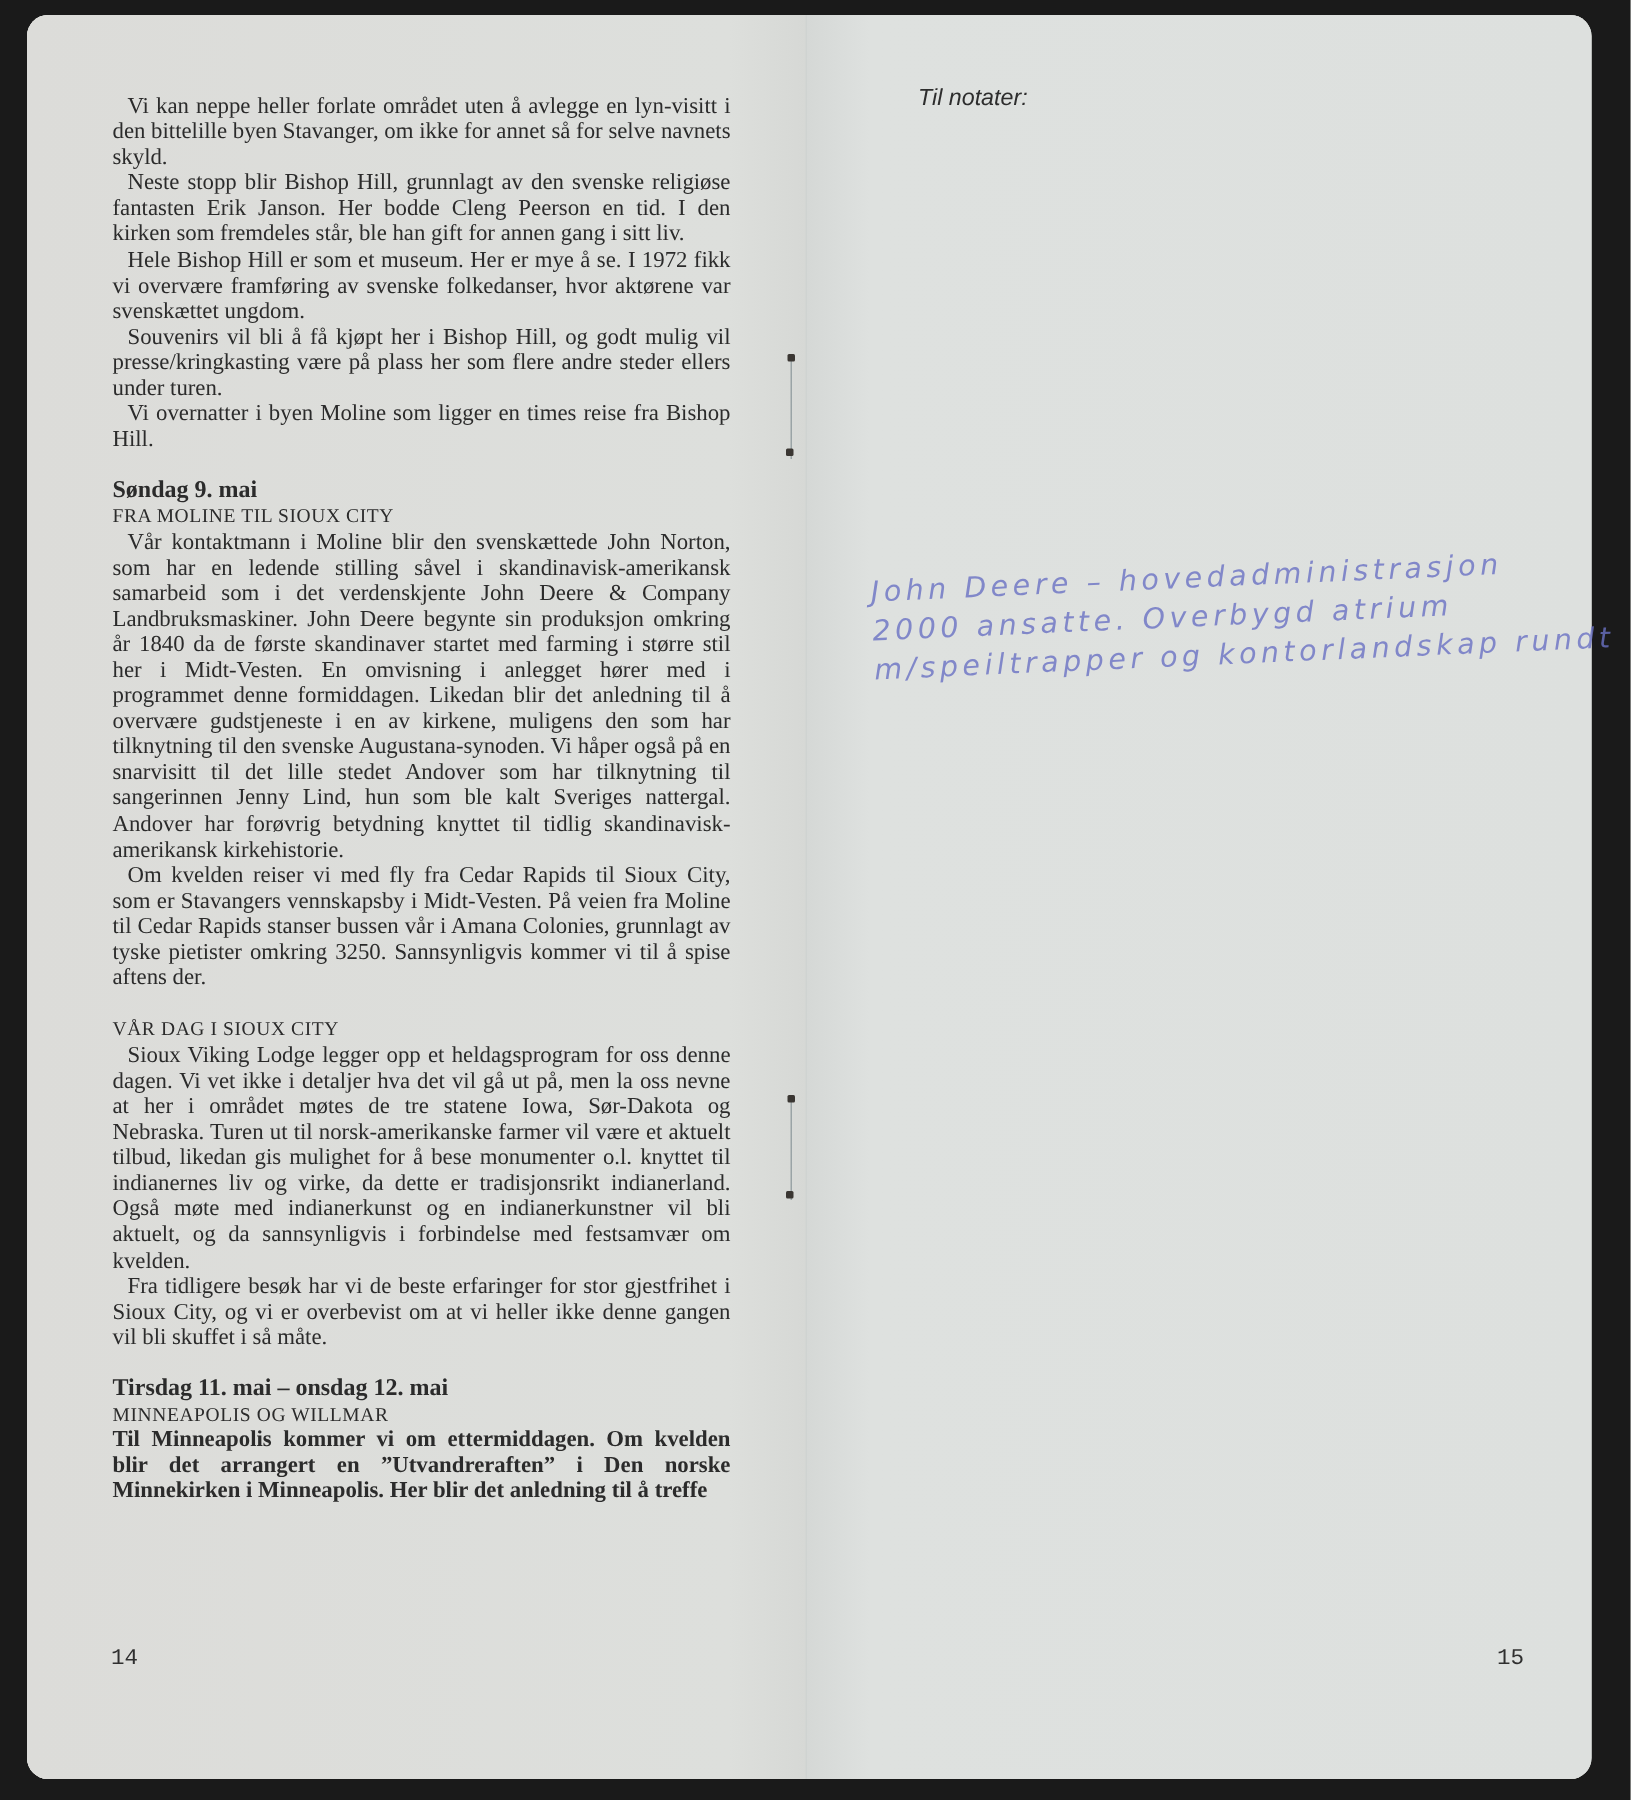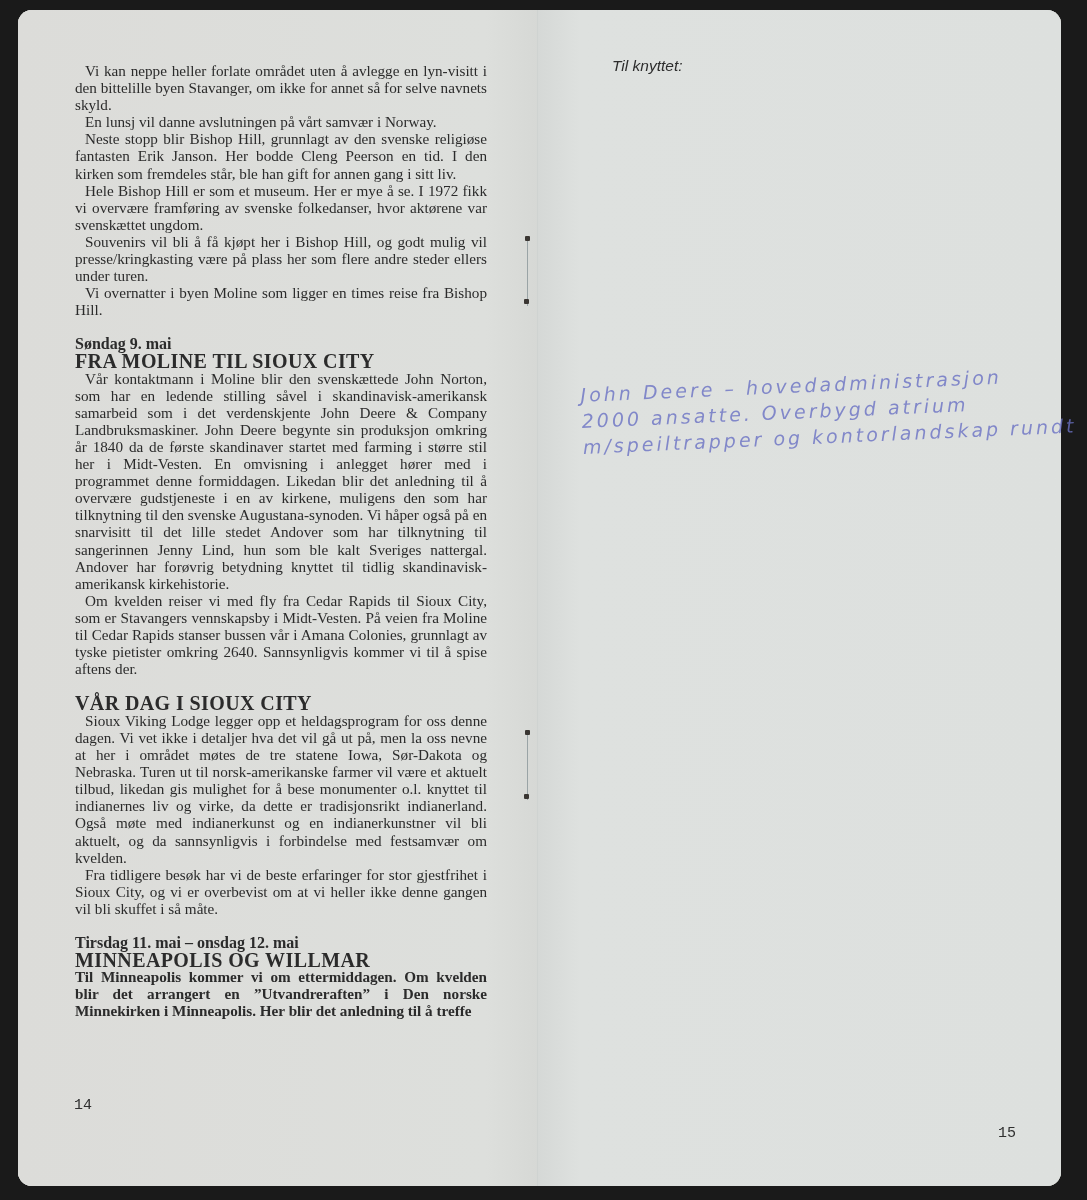--- a/index.html
+++ b/index.html
@@ -32,21 +32,21 @@
     }
     .text-col {
       position:absolute; left:57px; top:52px; width:412px;
       font-family:"Liberation Serif", serif; font-size:15.2px; line-height:17.1px; color:#2b2b2b;
       text-align:justify;
     }
     .text-col p { margin:0; text-indent:10px; }
     .text-col p.noindent { text-indent:0;font-weight:bold; }
     .section { margin-top:18px; }
     .section-date { font-weight:bold; font-size:16px; line-height:16.6px; }
-    .section-title { font-weight:bold; font-size:20px; line-height:16.6px; letter-spacing:0.4px; }
+    .section-title { font-weight:normal; font-size:13px; line-height:16.6px; letter-spacing:0.4px; }
     .page-num {
       position:absolute; font-family:Liberation Mono, monospace; font-size:15px; color:#2f2f2f;
     }
     .notes-label {
       position:absolute; left:74px; top:47px; font-family:"Liberation Sans", sans-serif;
       font-style:italic; font-size:15.5px; color:#2d2d2d;
     }
     .handwriting {
       position:absolute; left:42px; top:372px; width:480px;
       font-family:"DejaVu Sans", sans-serif; font-style:italic; font-size:19px; line-height:26px;
@@ -55,31 +55,30 @@
     }
     .handwriting div { white-space:nowrap; }
   </style>
 </head>
 <body>
 
 <div class="booklet">
   <div class="page-left">
     <div class="text-col">
       <p>Vi kan neppe heller forlate området uten å avlegge en lyn-visitt i den bittelille byen Stavanger, om ikke for annet så for selve navnets skyld.</p>
-      <p>En lunsj vil danne avslutningen på vårt samvær i Norway.</p>
       <p>Neste stopp blir Bishop Hill, grunnlagt av den svenske religiøse fantasten Erik Janson. Her bodde Cleng Peerson en tid. I den kirken som fremdeles står, ble han gift for annen gang i sitt liv.</p>
       <p>Hele Bishop Hill er som et museum. Her er mye å se. I 1972 fikk vi overvære framføring av svenske folkedanser, hvor aktørene var svenskættet ungdom.</p>
       <p>Souvenirs vil bli å få kjøpt her i Bishop Hill, og godt mulig vil presse/kringkasting være på plass her som flere andre steder ellers under turen.</p>
       <p>Vi overnatter i byen Moline som ligger en times reise fra Bishop Hill.</p>
 
       <div class="section">
         <div class="section-date">Søndag 9. mai</div>
         <div class="section-title">FRA MOLINE TIL SIOUX CITY</div>
         <p>Vår kontaktmann i Moline blir den svenskættede John Norton, som har en ledende stilling såvel i skandinavisk-amerikansk samarbeid som i det verdenskjente John Deere &amp; Company Landbruksmaskiner. John Deere begynte sin produksjon omkring år 1840 da de første skandinaver startet med farming i større stil her i Midt-Vesten. En omvisning i anlegget hører med i programmet denne formiddagen. Likedan blir det anledning til å overvære gudstjeneste i en av kirkene, muligens den som har tilknytning til den svenske Augustana-synoden. Vi håper også på en snarvisitt til det lille stedet Andover som har tilknytning til sangerinnen Jenny Lind, hun som ble kalt Sveriges nattergal. Andover har forøvrig betydning knyttet til tidlig skandinavisk-amerikansk kirkehistorie.</p>
-        <p>Om kvelden reiser vi med fly fra Cedar Rapids til Sioux City, som er Stavangers vennskapsby i Midt-Vesten. På veien fra Moline til Cedar Rapids stanser bussen vår i Amana Colonies, grunnlagt av tyske pietister omkring 2640. Sannsynligvis kommer vi til å spise aftens der.</p>
+        <p>Om kvelden reiser vi med fly fra Cedar Rapids til Sioux City, som er Stavangers vennskapsby i Midt-Vesten. På veien fra Moline til Cedar Rapids stanser bussen vår i Amana Colonies, grunnlagt av tyske pietister omkring 3250. Sannsynligvis kommer vi til å spise aftens der.</p>
       </div>
 
       <div class="section">
         <div class="section-title">VÅR DAG I SIOUX CITY</div>
         <p>Sioux Viking Lodge legger opp et heldagsprogram for oss denne dagen. Vi vet ikke i detaljer hva det vil gå ut på, men la oss nevne at her i området møtes de tre statene Iowa, Sør-Dakota og Nebraska. Turen ut til norsk-amerikanske farmer vil være et aktuelt tilbud, likedan gis mulighet for å bese monumenter o.l. knyttet til indianernes liv og virke, da dette er tradisjonsrikt indianerland. Også møte med indianerkunst og en indianerkunstner vil bli aktuelt, og da sannsynligvis i forbindelse med festsamvær om kvelden.</p>
         <p>Fra tidligere besøk har vi de beste erfaringer for stor gjestfrihet i Sioux City, og vi er overbevist om at vi heller ikke denne gangen vil bli skuffet i så måte.</p>
       </div>
 
       <div class="section">
         <div class="section-date">Tirsdag 11. mai – onsdag 12. mai</div>
@@ -92,21 +91,21 @@
 
   <div class="spine"></div>
   <div class="staple" style="left:509px; top:228px; height:68px;"></div>
   <div class="staple-end" style="left:507px; top:226px;"></div>
   <div class="staple-end" style="left:506px; top:289px;"></div>
   <div class="staple" style="left:509px; top:722px; height:68px;"></div>
   <div class="staple-end" style="left:507px; top:720px;"></div>
   <div class="staple-end" style="left:506px; top:784px;"></div>
 
   <div class="page-right">
-    <div class="notes-label">Til knyttet:</div>
+    <div class="notes-label">Til notater:</div>
     <div class="handwriting">
       <div>John Deere – hovedadministrasjon</div>
       <div>2000 ansatte. Overbygd atrium</div>
       <div>m/speiltrapper og kontorlandskap rundt</div>
     </div>
-    <div class="page-num" style="left:460px; top:1087px;margin-top:28px;">15</div>
+    <div class="page-num" style="left:460px; top:1087px;">15</div>
   </div>
 </div>
 
 </body></html>

